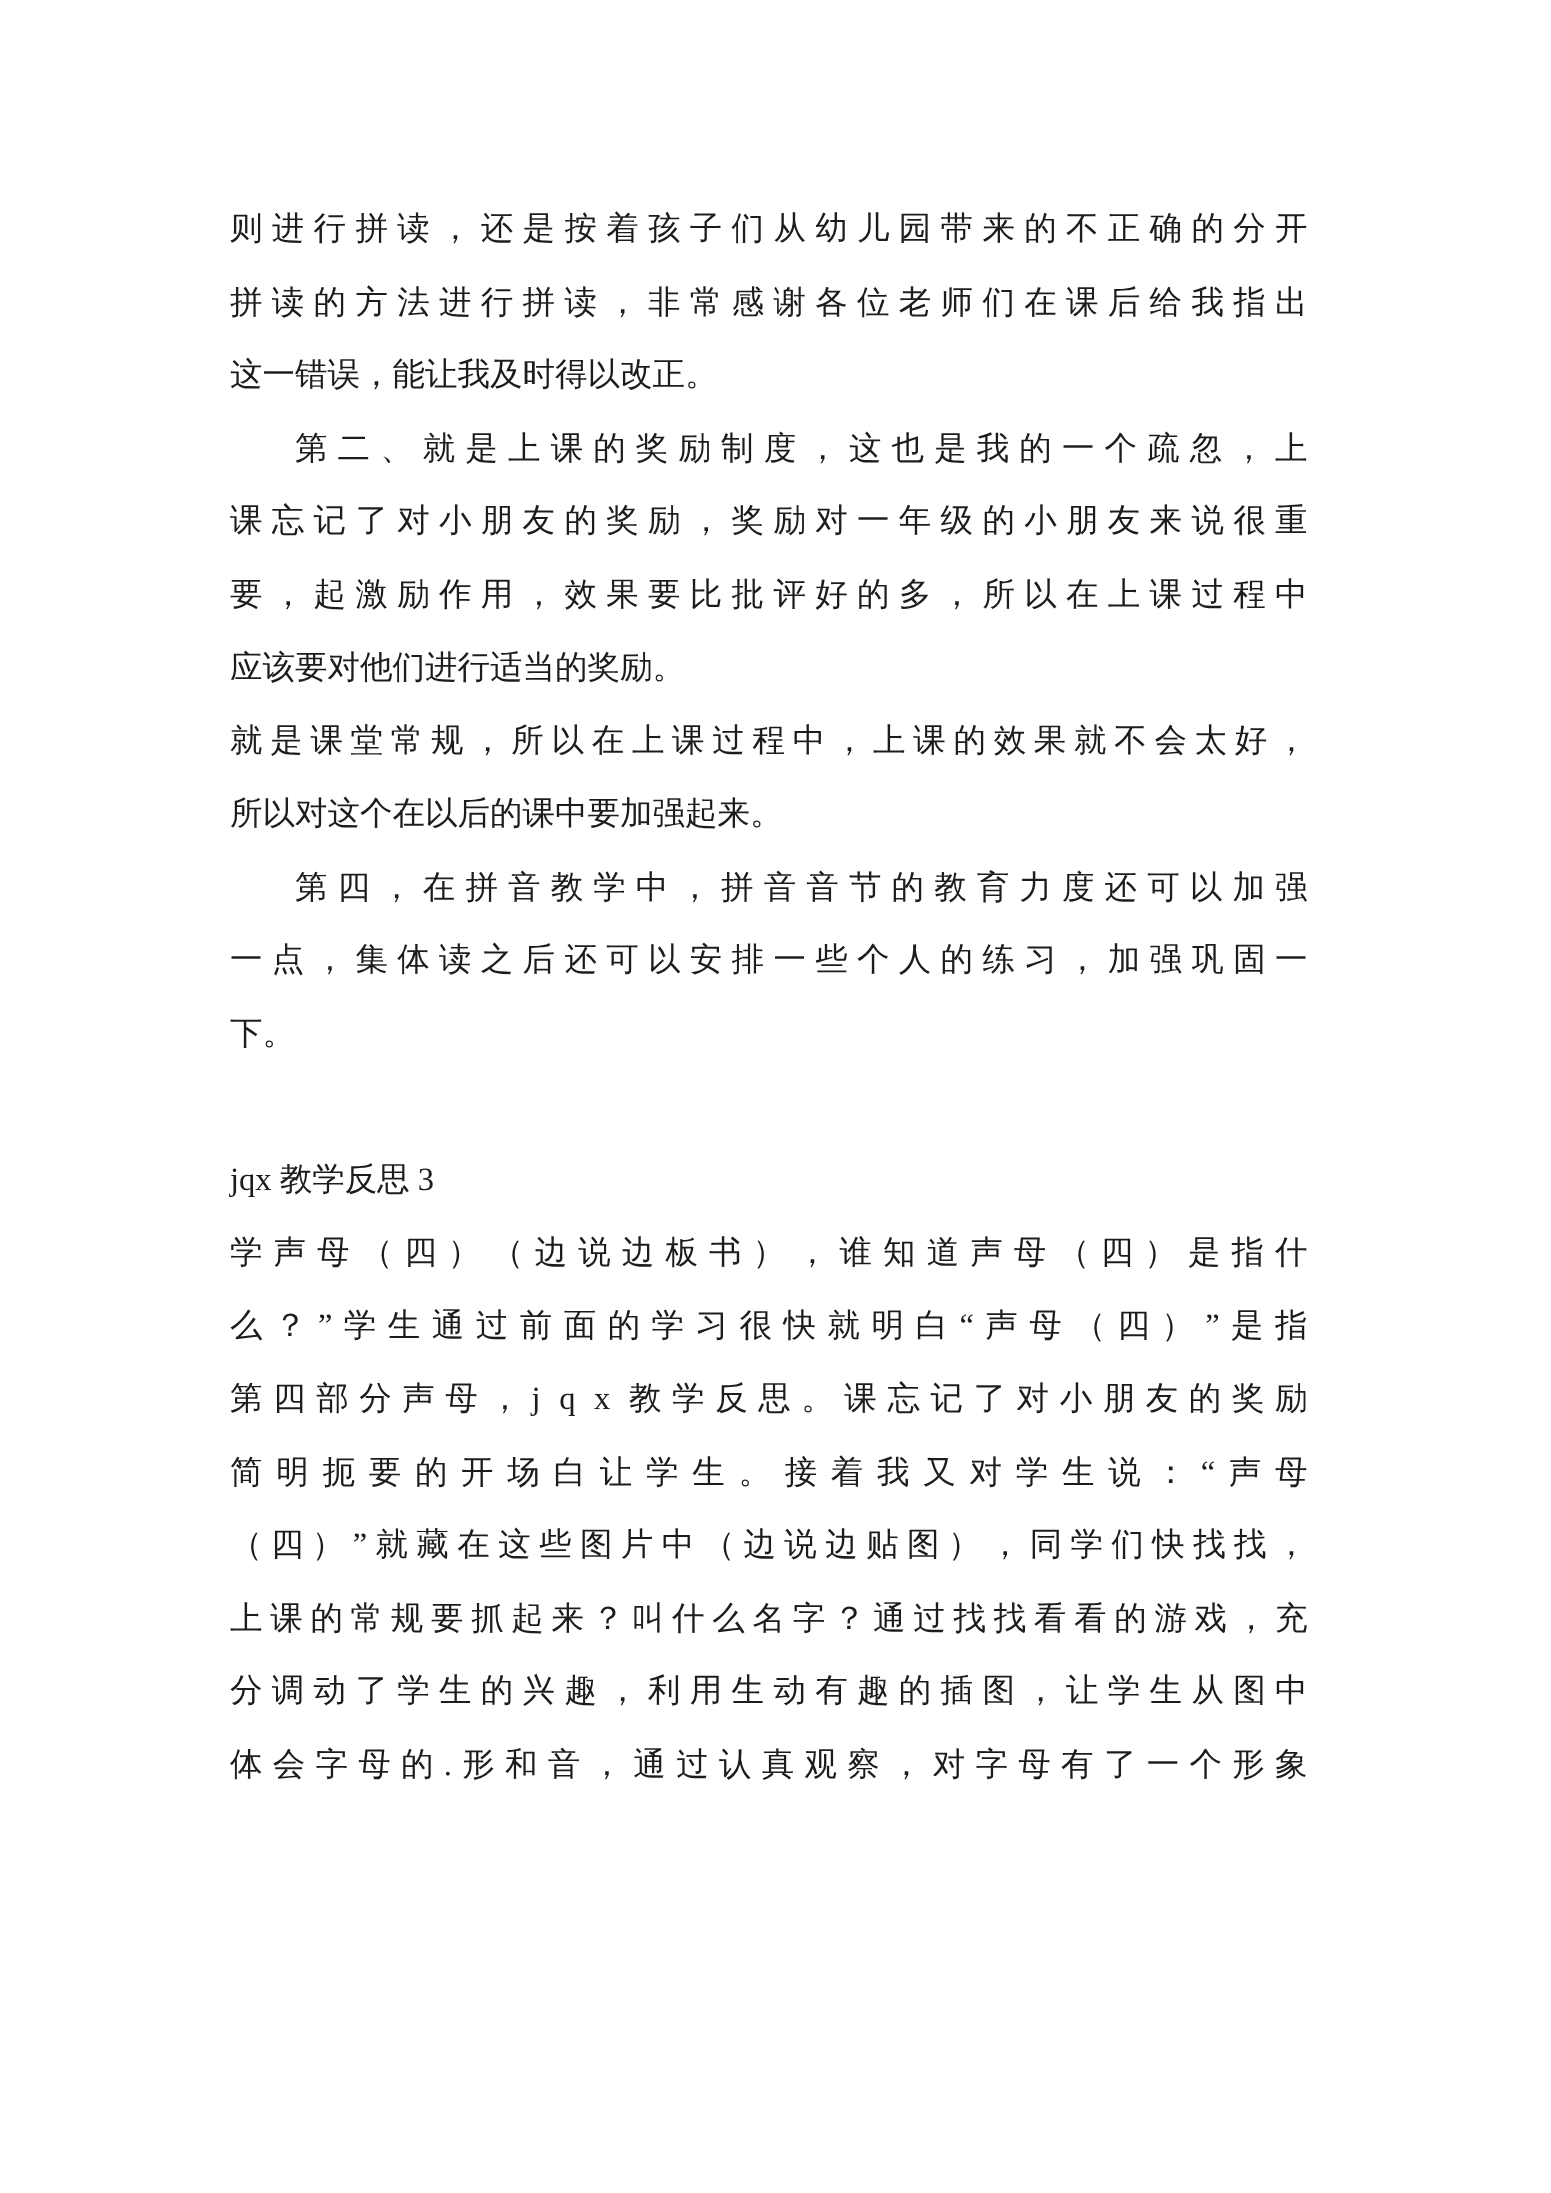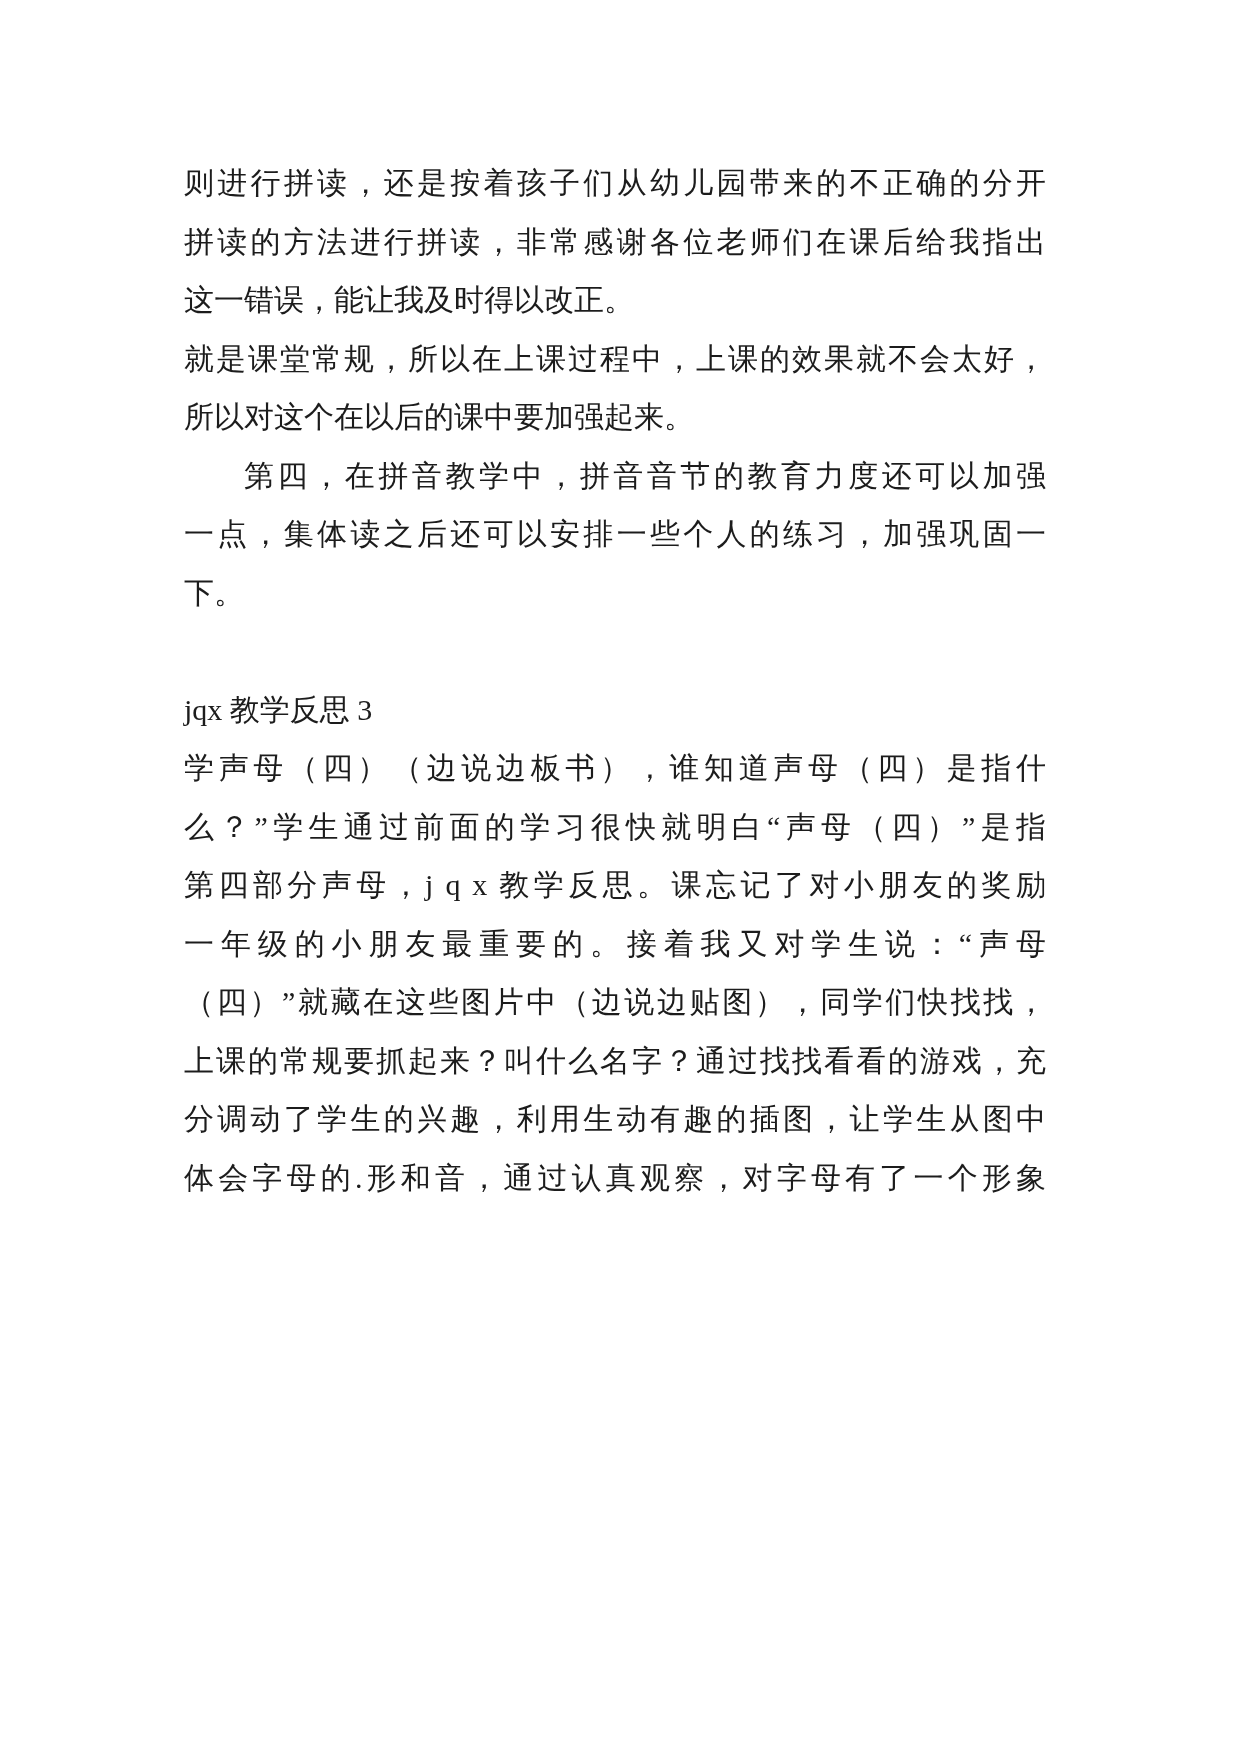--- a/index.html
+++ b/index.html
@@ -13,21 +13,21 @@
     height: 1754px;
     background: #ffffff;
     overflow: hidden;
     font-family: "Liberation Serif", "DejaVu Serif", serif;
   }
   .doc {
     position: absolute;
     left: 184px;
     top: 154px;
     width: 862px;
-    font-size: 30px;
+    font-size: 26px;
     line-height: 58.5px;
     color: #1c1c1c;
     font-weight: normal;
   }
   .para {
     margin: 0;
     padding: 0;
   }
   .line {
     display: block;
@@ -55,39 +55,45 @@
 
 <div class="canvas">
   <div class="doc">
 
     <p class="para">
       <span class="line">则进行拼读，还是按着孩子们从幼儿园带来的不正确的分开</span>
       <span class="line">拼读的方法进行拼读，非常感谢各位老师们在课后给我指出</span>
       <span class="line last">这一错误，能让我及时得以改正。</span>
     </p>
 
+    <p class="para">
+      <span class="line ind">第二、就是上课的奖励制度，这也是我的一个疏忽，上</span>
+      <span class="line">课忘记了对小朋友的奖励，奖励对一年级的小朋友来说很重</span>
+      <span class="line">要，起激励作用，效果要比批评好的多，所以在上课过程中</span>
+      <span class="line last">应该要对他们进行适当的奖励。</span>
+    </p>
 
     <p class="para">
       <span class="line">就是课堂常规，所以在上课过程中，上课的效果就不会太好，</span>
       <span class="line last">所以对这个在以后的课中要加强起来。</span>
     </p>
 
     <p class="para">
       <span class="line ind">第四，在拼音教学中，拼音音节的教育力度还可以加强</span>
       <span class="line">一点，集体读之后还可以安排一些个人的练习，加强巩固一</span>
       <span class="line last">下。</span>
     </p>
 
     <span class="heading">jqx 教学反思 3</span>
 
     <p class="para">
       <span class="line">学声母（四）（边说边板书），谁知道声母（四）是指什</span>
       <span class="line">么？”学生通过前面的学习很快就明白“声母（四）”是指</span>
       <span class="line">第四部分声母，j q x 教学反思。课忘记了对小朋友的奖励</span>
-      <span class="line">一年级的小朋友最重要的。接着我又对学生说：“声母</span>
+      <span class="line">简明扼要的开场白让学生。接着我又对学生说：“声母</span>
       <span class="line">（四）”就藏在这些图片中（边说边贴图），同学们快找找，</span>
       <span class="line">上课的常规要抓起来？叫什么名字？通过找找看看的游戏，充</span>
       <span class="line">分调动了学生的兴趣，利用生动有趣的插图，让学生从图中</span>
       <span class="line">体会字母的.形和音，通过认真观察，对字母有了一个形象</span>
     </p>
 
   </div>
 </div>
 
 </body></html>

